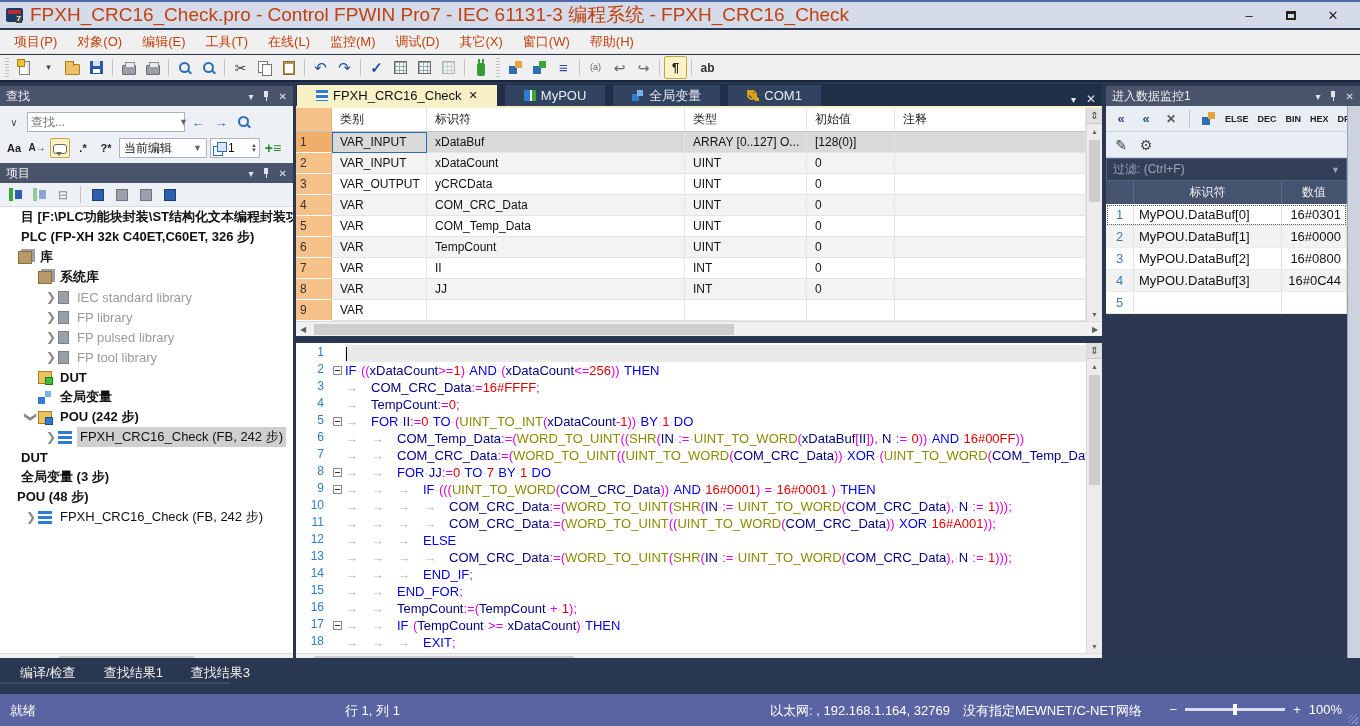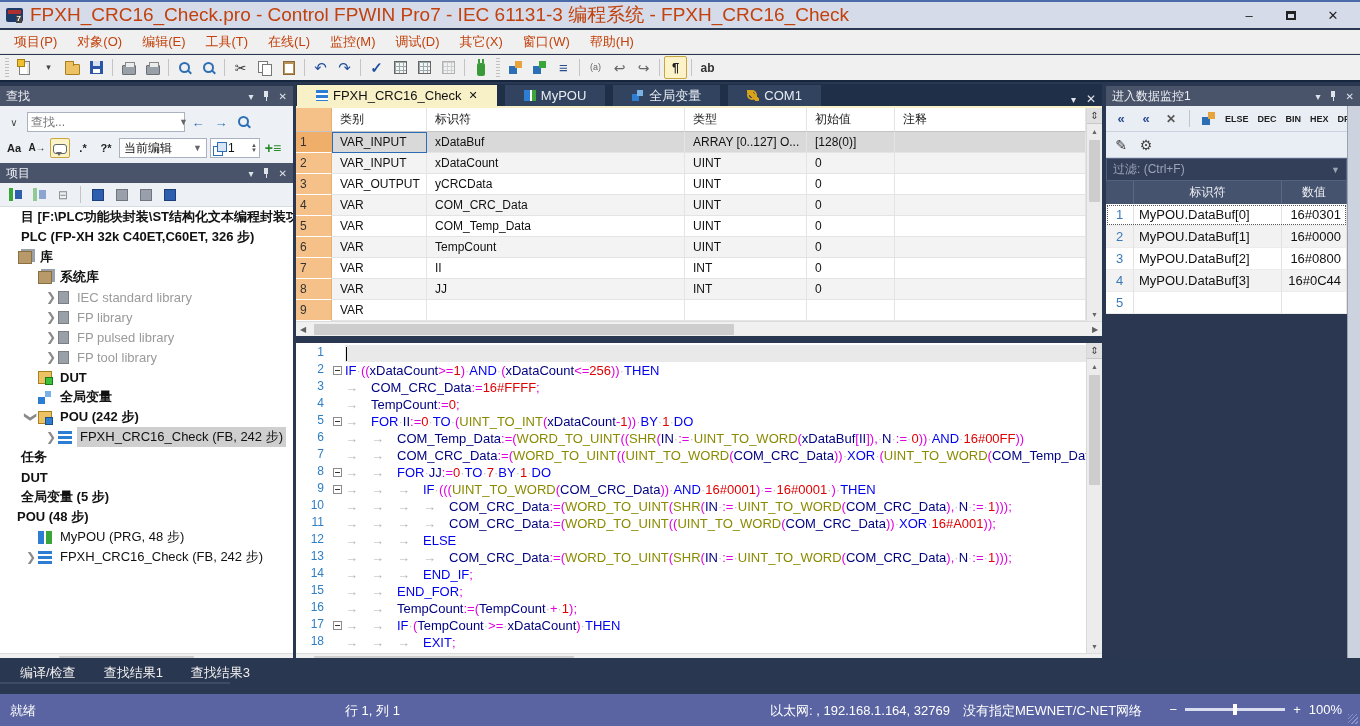--- a/index.html
+++ b/index.html
@@ -454,38 +454,29 @@
           <span class="ic ic-pou"></span>
           <span class="lbl">POU (242 步)</span>
         </div>
         <div class="trow sel" style="padding-left: 44px;">
           <span class="chev">❯</span>
           <span class="ic ic-fb"></span>
           <span class="lbl">FPXH_CRC16_Check (FB, 242 步)</span>
         </div>
         <div class="trow bold" style="padding-left: 4px;">
           <span class="chev"></span>
-          <span class="lbl">任务</span>
+          <span class="lbl">DUT</span>
         </div>
         <div class="trow bold" style="padding-left: 4px;">
           <span class="chev"></span>
-          <span class="lbl">DUT</span>
-        </div>
-        <div class="trow bold" style="padding-left: 4px;">
-          <span class="chev"></span>
-          <span class="lbl">全局变量 (5 步)</span>
+          <span class="lbl">全局变量 (3 步)</span>
         </div>
         <div class="trow bold" style="">
           <span class="chev"></span>
           <span class="lbl">POU (48 步)</span>
-        </div>
-        <div class="trow" style="padding-left: 24px;">
-          <span class="chev"></span>
-          <span class="ic ic-prg"></span>
-          <span class="lbl">MyPOU (PRG, 48 步)</span>
         </div>
         <div class="trow" style="padding-left: 24px;">
           <span class="chev">❯</span>
           <span class="ic ic-fb"></span>
           <span class="lbl">FPXH_CRC16_Check (FB, 242 步)</span>
         </div>
       </div>
     <div class="hscroll">
       <span class="ar">◀</span>
       <span class="track">

